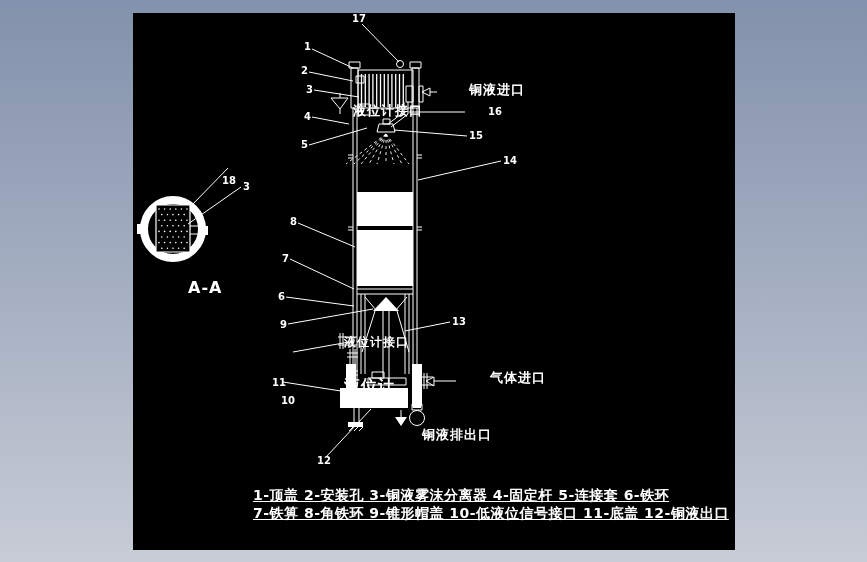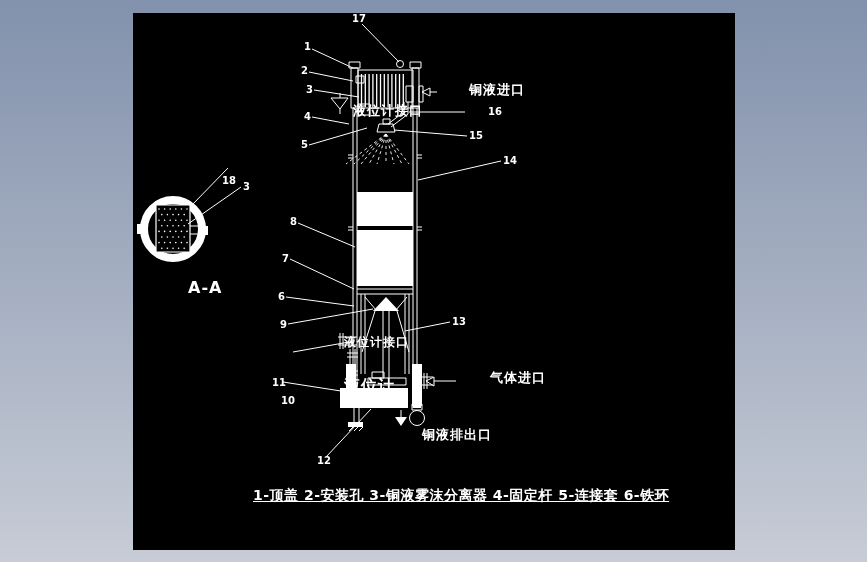--- a/index.html
+++ b/index.html
@@ -245,20 +245,21 @@
         <line x1="450" y1="322" x2="405" y2="331" stroke="#ffffff" stroke-width="1"></line>
         <line x1="501" y1="161" x2="418" y2="180" stroke="#ffffff" stroke-width="1"></line>
         <line x1="467" y1="136" x2="394" y2="130" stroke="#ffffff" stroke-width="1"></line>
         <line x1="465" y1="112" x2="409" y2="112" stroke="#ffffff" stroke-width="1"></line>
         <line x1="228" y1="168" x2="192" y2="205" stroke="#ffffff" stroke-width="1"></line>
         <line x1="241" y1="187" x2="188" y2="224" stroke="#ffffff" stroke-width="1"></line>
       </g>
   </svg>
 
   <div class="cap" style="top:487px">1-顶盖 2-安装孔 3-铜液雾沫分离器 4-固定杆 5-连接套 6-铁环</div>
+  <div class="cap" style="top:505px">7-铁箅 8-角铁环 9-锥形帽盖 10-低液位信号接口 11-底盖 12-铜液出口</div>
 
   <div id="labels">
       <div class="lbl" style="left: 437px; top: 83px; font-size: 13px;">铜液进口</div>
       <div class="lbl" style="left: 321px; top: 104px; font-size: 13px;">液位计接口</div>
       <div class="lbl" style="left: 312px; top: 336px; font-size: 12px; font-family: Liberation Serif, serif;">液位计接口</div>
       <div class="lbl" style="left: 312px; top: 378px; font-size: 16px;">液位计</div>
       <div class="lbl" style="left: 458px; top: 371px; font-size: 13px;">气体进口</div>
       <div class="lbl" style="left: 390px; top: 428px; font-size: 13px;">铜液排出口</div>
       <div class="lbl" style="left: 156px; top: 280px; font-size: 16px;">A-A</div>
     </div>

